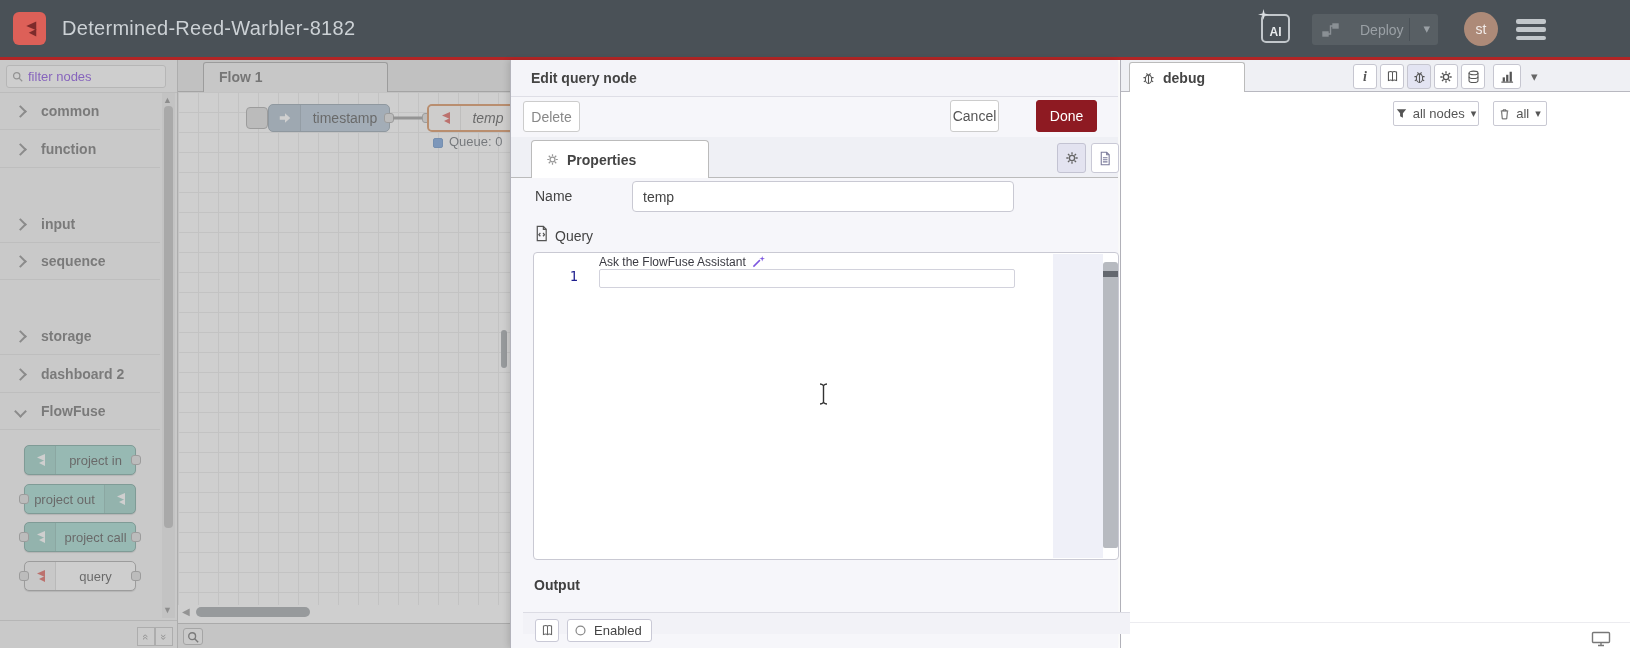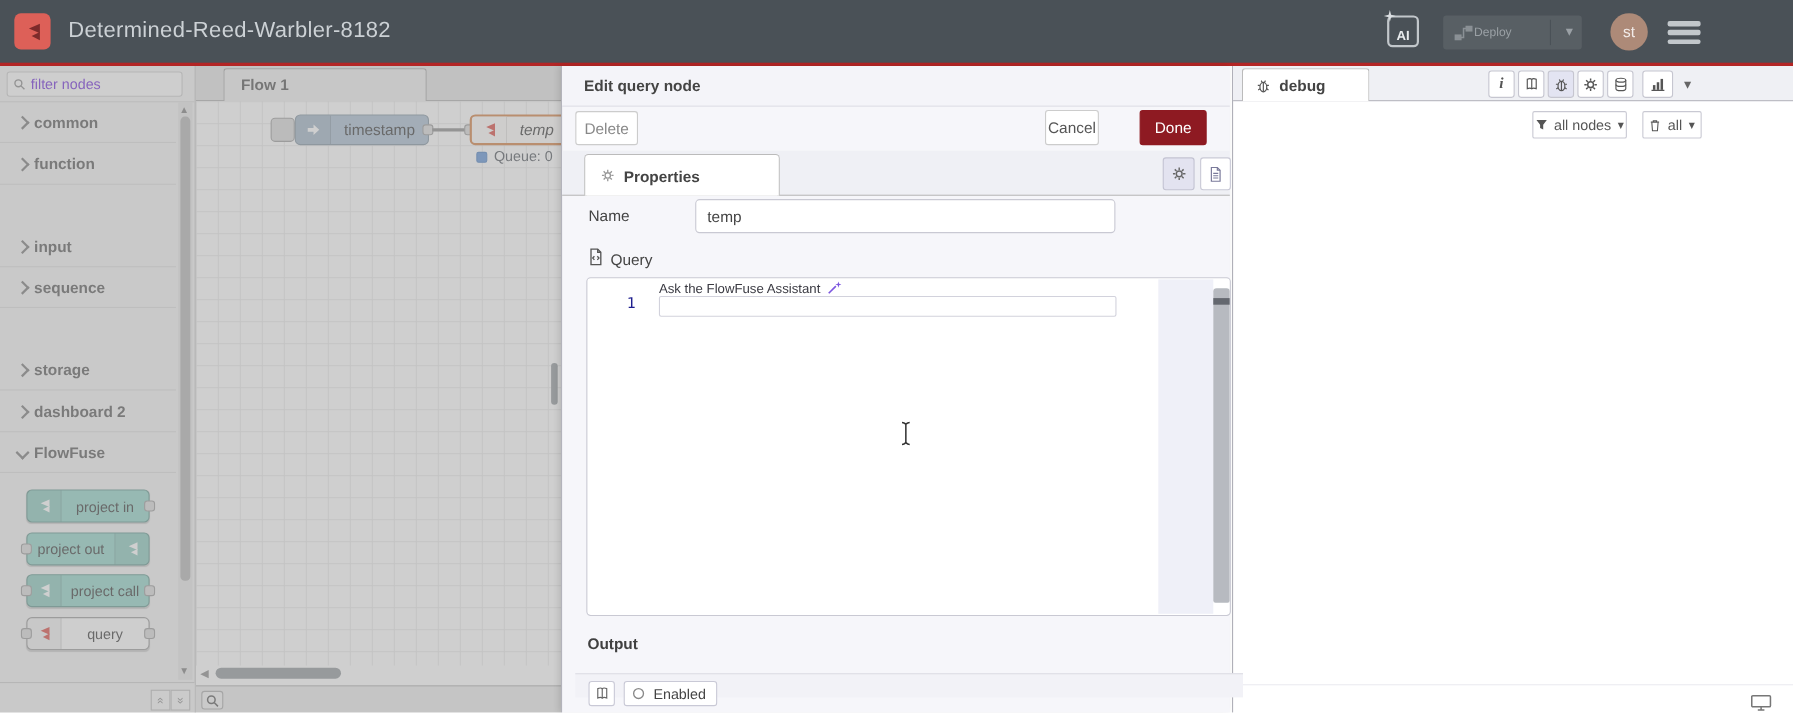--- a/index.html
+++ b/index.html
@@ -15,21 +15,21 @@
         background:var(--logo_red,#dd6058);display:flex;align-items:center;justify-content:center;}
   .hdr-title{position:absolute;left:62px;top:0;height:57px;line-height:57px;
              font-size:20px;color:#ccd1d5;letter-spacing:.3px;}
   .ai-btn{position:absolute;left:1261px;top:14px;width:29px;height:29px;border:2px solid #c2c7cb;
           border-radius:5px;color:#e8ebed;font-size:12px;font-weight:bold;
           display:flex;align-items:flex-end;justify-content:center;padding-bottom:2px;box-sizing:border-box;}
   .ai-spark{position:absolute;left:-5px;top:-7px;}
   .deploy-btn{position:absolute;left:1312px;top:14px;width:126px;height:31px;border-radius:3px;
               background:var(--deploy_btn_bg,#585f64);display:flex;align-items:center;}
   .deploy-icon{margin-left:10px;}
-  .deploy-label{margin-left:1px;font-size:11px;color:#9aa0a5;}
+  .deploy-label{margin-left:21px;font-size:14px;color:#9aa0a5;}
   .deploy-sep{position:absolute;right:28px;top:4px;bottom:4px;width:1px;background:#4a5157;}
   .deploy-caret{position:absolute;right:8px;top:7px;color:#9aa0a5;font-size:13px;}
   .avatar{position:absolute;left:1464px;top:12px;width:34px;height:34px;border-radius:50%;
           background:var(--avatar_bg,#ad8a78);color:#f2ecea;font-size:14px;
           display:flex;align-items:center;justify-content:center;}
   .menu-btn{position:absolute;left:1516px;top:19px;width:30px;height:21px;
             display:flex;flex-direction:column;justify-content:space-between;}
   .menu-btn i{display:block;height:4.5px;border-radius:2px;background:#c2c7cb;}
 
   
@@ -37,21 +37,21 @@
            border-right:1px solid #bbb;box-sizing:border-box;overflow:hidden;}
   .filter-box{position:absolute;left:0;top:0;width:178px;height:33px;border-bottom:1px solid #d9d9d9;box-sizing:border-box;}
   .filter-input{position:absolute;left:6px;top:5px;width:160px;height:23px;background:#fdfdfd;
                 border:1px solid #ccc;border-radius:3px;display:flex;align-items:center;box-sizing:border-box;}
   .filter-ph{margin-left:5px;font-size:13px;color:#6d28d9;}
   .cat{position:absolute;left:0;width:160px;height:37px;border-bottom:1px solid #dcdcdc;
        display:flex;align-items:center;box-sizing:border-box;cursor:pointer;}
   .chev{width:7px;height:7px;border-right:2px solid #777;border-bottom:2px solid #777;
         margin-left:16px;transform:rotate(-45deg);}
   .chev.down{transform:rotate(45deg);}
-  .cat-label{margin-left:6px;font-size:14px;font-weight:bold;color:#555;}
+  .cat-label{margin-left:16px;font-size:14px;font-weight:bold;color:#555;}
   .pal-node{position:absolute;left:24px;width:112px;height:30px;border-radius:5px;box-sizing:border-box;
             background:var(--node_teal,#8fd2c6);border:1px solid #5f968d;display:flex;align-items:center;
             box-shadow:0 1px 1px rgba(0,0,0,.18);cursor:grab;}
   .pal-node.white{background:#fdfdfd;border-color:#999;}
   .pn-icon{width:30px;height:28px;display:flex;align-items:center;justify-content:center;
            background:rgba(0,0,0,.05);border-right:1px solid rgba(0,0,0,.12);}
   .pn-icon.right{border-right:none;border-left:1px solid rgba(0,0,0,.12);}
   .pn-label{flex:1;text-align:center;font-size:13px;color:#333;}
   .port{position:absolute;width:10px;height:10px;background:#d9d9d9;border:1px solid #999;
         border-radius:3px;box-sizing:border-box;}

